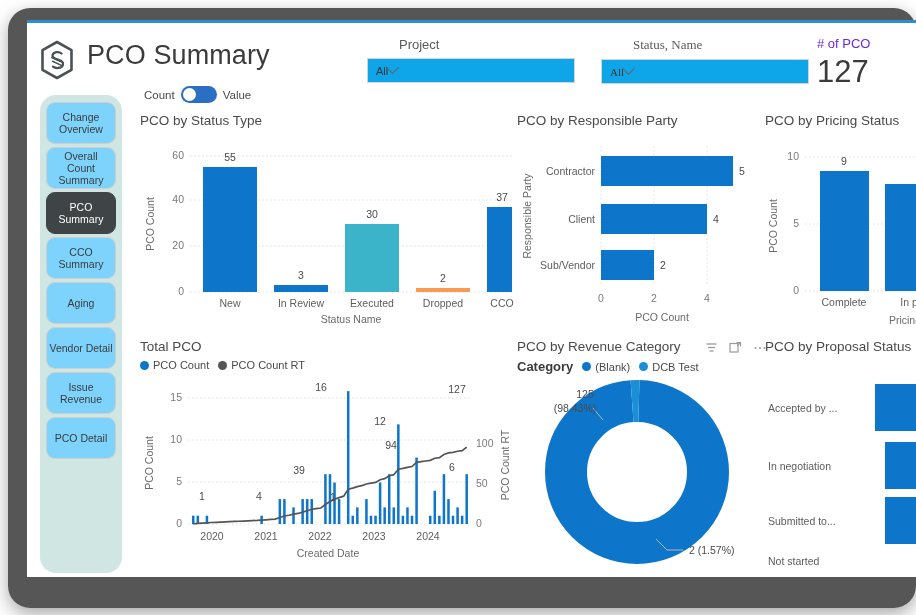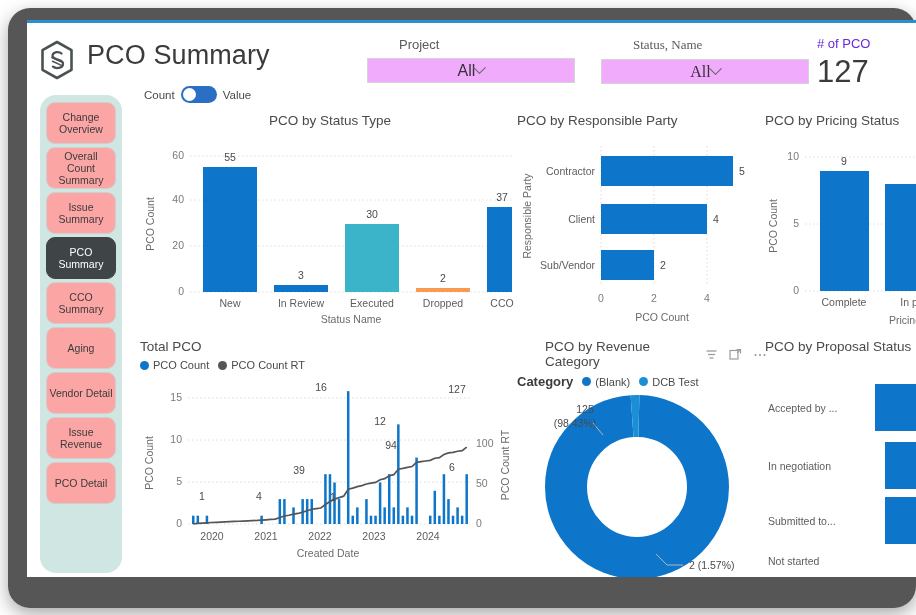--- a/index.html
+++ b/index.html
@@ -42,23 +42,23 @@
   #page-title {
     position: absolute; left: 60px; top: 17px;
     font-size: 27px; color: #3b3b3b; font-weight: 400;
     letter-spacing: .1px; white-space: nowrap;
   }
 
   .slicer { position: absolute; }
   .slicer-label { font-size: 13px; color: #5a5a5a; margin-bottom: 6px; margin-left: 32px; }
   .slicer-box {
     width: 208px; height: 25px; border: 1px solid #d4d4d4;
-    background: #f0abfc; display: flex; align-items: center;
-    padding: 0 8px; font-size: 16px; color: #333;
-    justify-content: center; cursor: pointer;
+    background: #0ea5e9; display: flex; align-items: center;
+    padding: 0 8px; font-size: 11px; color: #333;
+    justify-content: flex-start; cursor: pointer;
   }
   .chev { width: 9px; height: 9px; border-right: 1.4px solid #666; border-bottom: 1.4px solid #666;
           transform: rotate(45deg) translate(-2px,-2px); }
 
   #kpi { position: absolute; left: 790px; top: 13px; text-align: left; }
   #kpi-label { font-size: 13px; color: #6d28d9; }
   #kpi-value { font-size: 31px; color: #3b3b3b; margin-top: 3px; font-weight: 400; }
 
   
   #toggle-wrap { position: absolute; left: 117px; top: 63px; display: flex; align-items: center; gap: 6px; }
@@ -74,30 +74,30 @@
 
   
   #nav {
     position: absolute; left: 13px; top: 72px;
     width: 82px; height: 478px;
     background: #cfe6e3; border-radius: 16px;
     padding: 7px 6px; display: flex; flex-direction: column; gap: 3px;
   }
   .nav-btn {
     height: 42px; border: 1px solid #cfcfcf; border-radius: 9px;
-    background: #fca5a5; color: #3b3b3b;
+    background: #7dd3fc; color: #3b3b3b;
     display: flex; align-items: center; justify-content: center; text-align: center;
     font-size: 10.5px; line-height: 12px; cursor: pointer; padding: 0 2px;
   }
   .nav-btn.active { background: #3f4546; color: #ffffff; border-color: #3f4546; }
 
   
   .visual { position: absolute; }
   .v-title { font-size: 13.5px; color: #4a4a4a; font-weight: 400; }
-  .v-header { display: flex; align-items: center; justify-content: space-between; margin-left: 28px; }
+  .v-header { display: flex; align-items: flex-end; justify-content: space-between; }
   .v-icons { display: flex; gap: 11px; align-items: center; color: #9b9b9b; }
   .v-icons svg { display: block; cursor: pointer; }
 
   .legend { display: flex; align-items: center; gap: 9px; margin-top: 5px; }
   .lg-item { display: flex; align-items: center; gap: 4px; font-size: 11px; color: #4a4a4a; }
   .lg-dot { width: 9px; height: 9px; border-radius: 50%; display: inline-block; }
   .lg-bold { font-weight: bold; color: #3b3b3b; font-size: 13px; }
 
   .axis-title { fill: #6b6b6b; font-size: 10.5px; font-family: "Liberation Sans", sans-serif; }
   .tick { fill: #7a7a7a; font-size: 10.5px; font-family: "Liberation Sans", sans-serif; }
@@ -149,30 +149,29 @@
     <span class="tg-txt">Count</span>
     <div id="toggle-track">
       <div id="toggle-knob"></div>
     </div>
     <span class="tg-txt">Value</span>
   </div>
 
   <div id="nav">
     <div class="nav-btn">Change Overview</div>
     <div class="nav-btn">Overall Count Summary</div>
-    <div class="nav-btn">Issue Summary</div>
     <div class="nav-btn active">PCO Summary</div>
     <div class="nav-btn">CCO Summary</div>
     <div class="nav-btn">Aging</div>
     <div class="nav-btn">Vendor Detail</div>
     <div class="nav-btn">Issue Revenue</div>
     <div class="nav-btn">PCO Detail</div>
   </div>
 
-  <div class="visual" style="left:113px; top:90px; width:380px; height:215px;text-align:center;">
+  <div class="visual" style="left:113px; top:90px; width:380px; height:215px;">
     <div class="v-title">PCO by Status Type</div>
     <svg width="380" height="192" style="margin-top:6px;">
 
       <line class="gridline" x1="50" y1="158" x2="372" y2="158"></line>
       <line class="gridline" x1="50" y1="112" x2="372" y2="112"></line>
       <line class="gridline" x1="50" y1="66" x2="372" y2="66"></line>
       <line class="gridline" x1="50" y1="22" x2="372" y2="22"></line>
 
       <text class="tick" x="44" y="161" text-anchor="end">0</text>
       <text class="tick" x="44" y="115" text-anchor="end">20</text>

